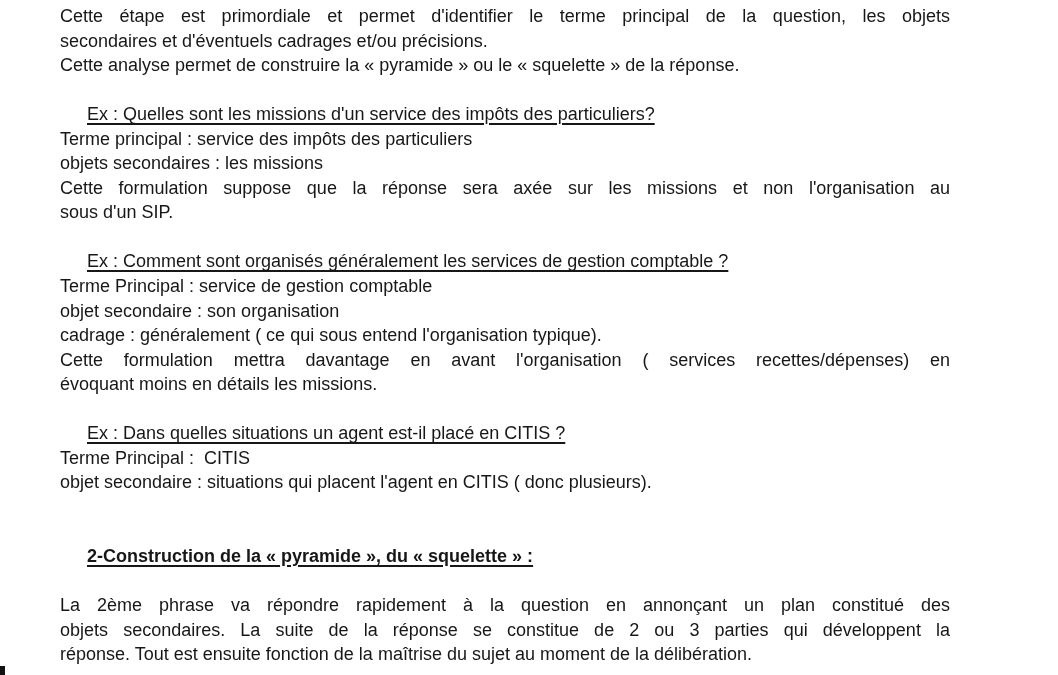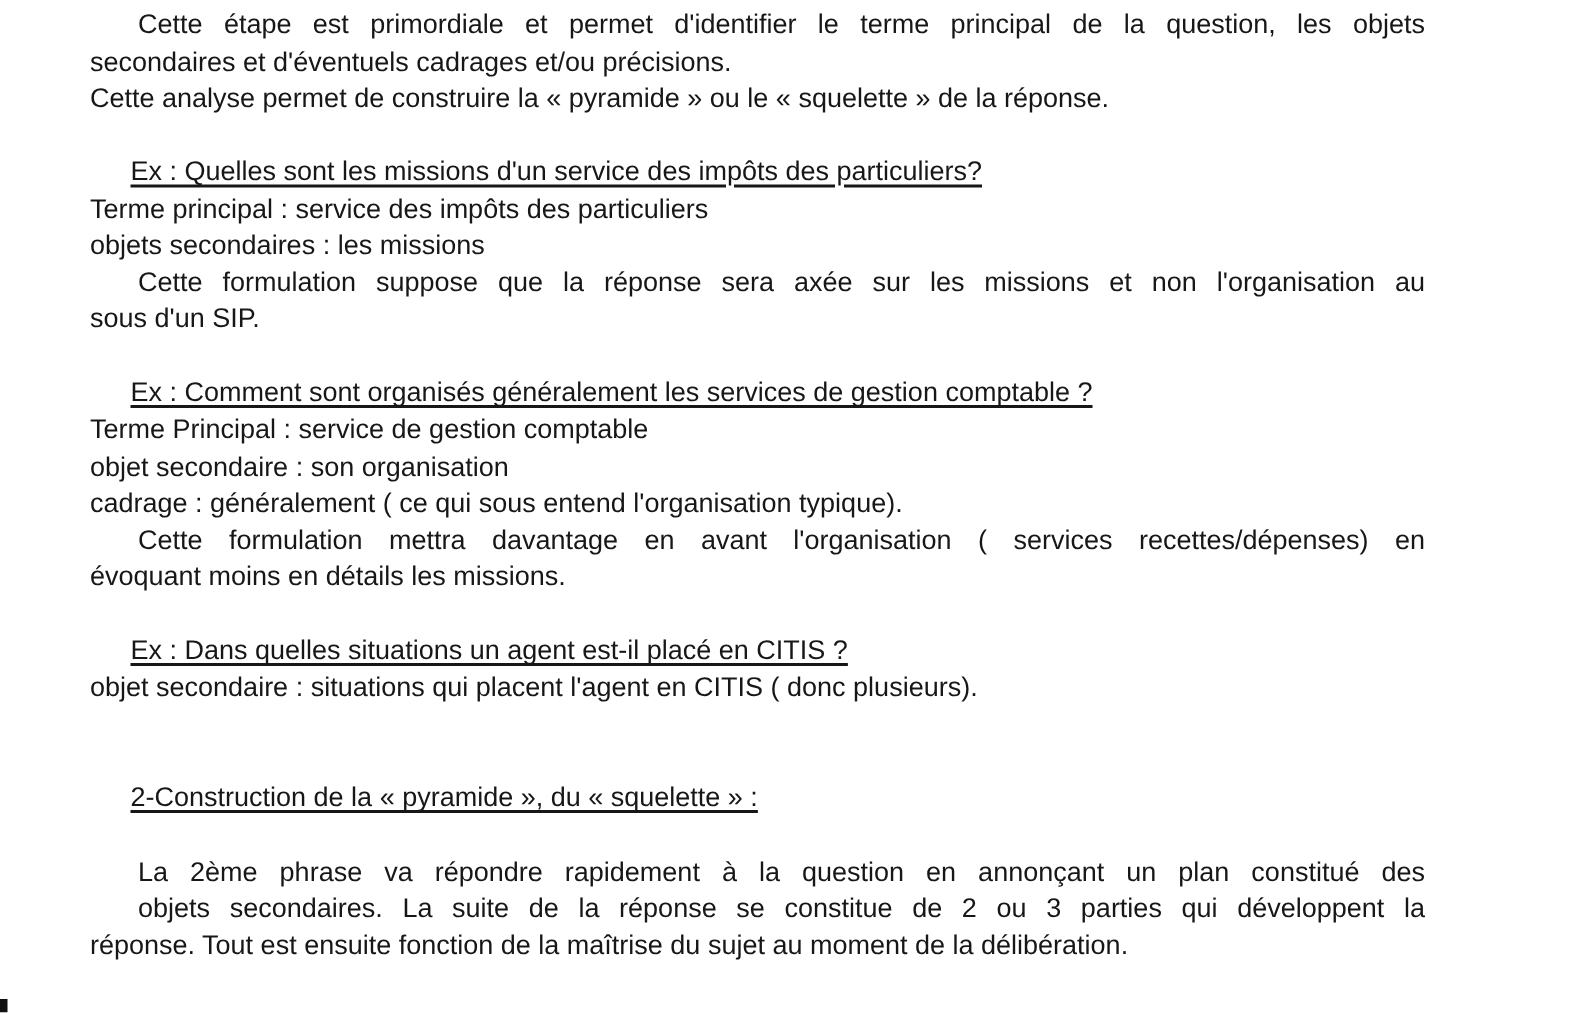--- a/index.html
+++ b/index.html
@@ -19,29 +19,28 @@
     width: 890px;
   }
   .line {
     height: 24.55px;
     white-space: nowrap;
   }
   .jline {
     white-space: normal;
     text-align: justify;
     text-align-last: justify;
-    margin-left: 32px;
   }
   .uline {
     text-decoration: underline;
     text-decoration-thickness: 2px;
     text-underline-offset: 3px;
     margin-left: 27px;
   }
-  .bold { font-weight: normal; }
+  .bold { font-weight: bold; }
   .pre { white-space: pre; }
   .blank { }
   .artifact {
     position: absolute;
     left: 0;
     top: 666px;
     width: 5px;
     height: 9px;
     background: #111111;
   }
@@ -65,20 +64,21 @@
 
   <div class="line uline">Ex : Comment sont organisés généralement les services de gestion comptable ?</div>
   <div class="line">Terme Principal : service de gestion comptable</div>
   <div class="line">objet secondaire : son organisation</div>
   <div class="line">cadrage : généralement ( ce qui sous entend l'organisation typique).</div>
   <div class="line jline">Cette formulation mettra davantage en avant l'organisation ( services recettes/dépenses) en</div>
   <div class="line">évoquant moins en détails les missions.</div>
   <div class="line blank"></div>
 
   <div class="line uline">Ex : Dans quelles situations un agent est-il placé en CITIS ?</div>
+  <div class="line pre">Terme Principal :  CITIS</div>
   <div class="line">objet secondaire : situations qui placent l'agent en CITIS ( donc plusieurs).</div>
   <div class="line blank"></div>
   <div class="line blank"></div>
 
   <div class="line uline bold">2-Construction de la « pyramide », du « squelette » :</div>
   <div class="line blank"></div>
   <div class="line jline">La 2ème phrase va répondre rapidement à la question en annonçant un plan constitué des</div>
   <div class="line jline">objets secondaires. La suite de la réponse se constitue de 2 ou 3 parties qui développent la</div>
   <div class="line">réponse. Tout est ensuite fonction de la maîtrise du sujet au moment de la délibération.</div>
 

